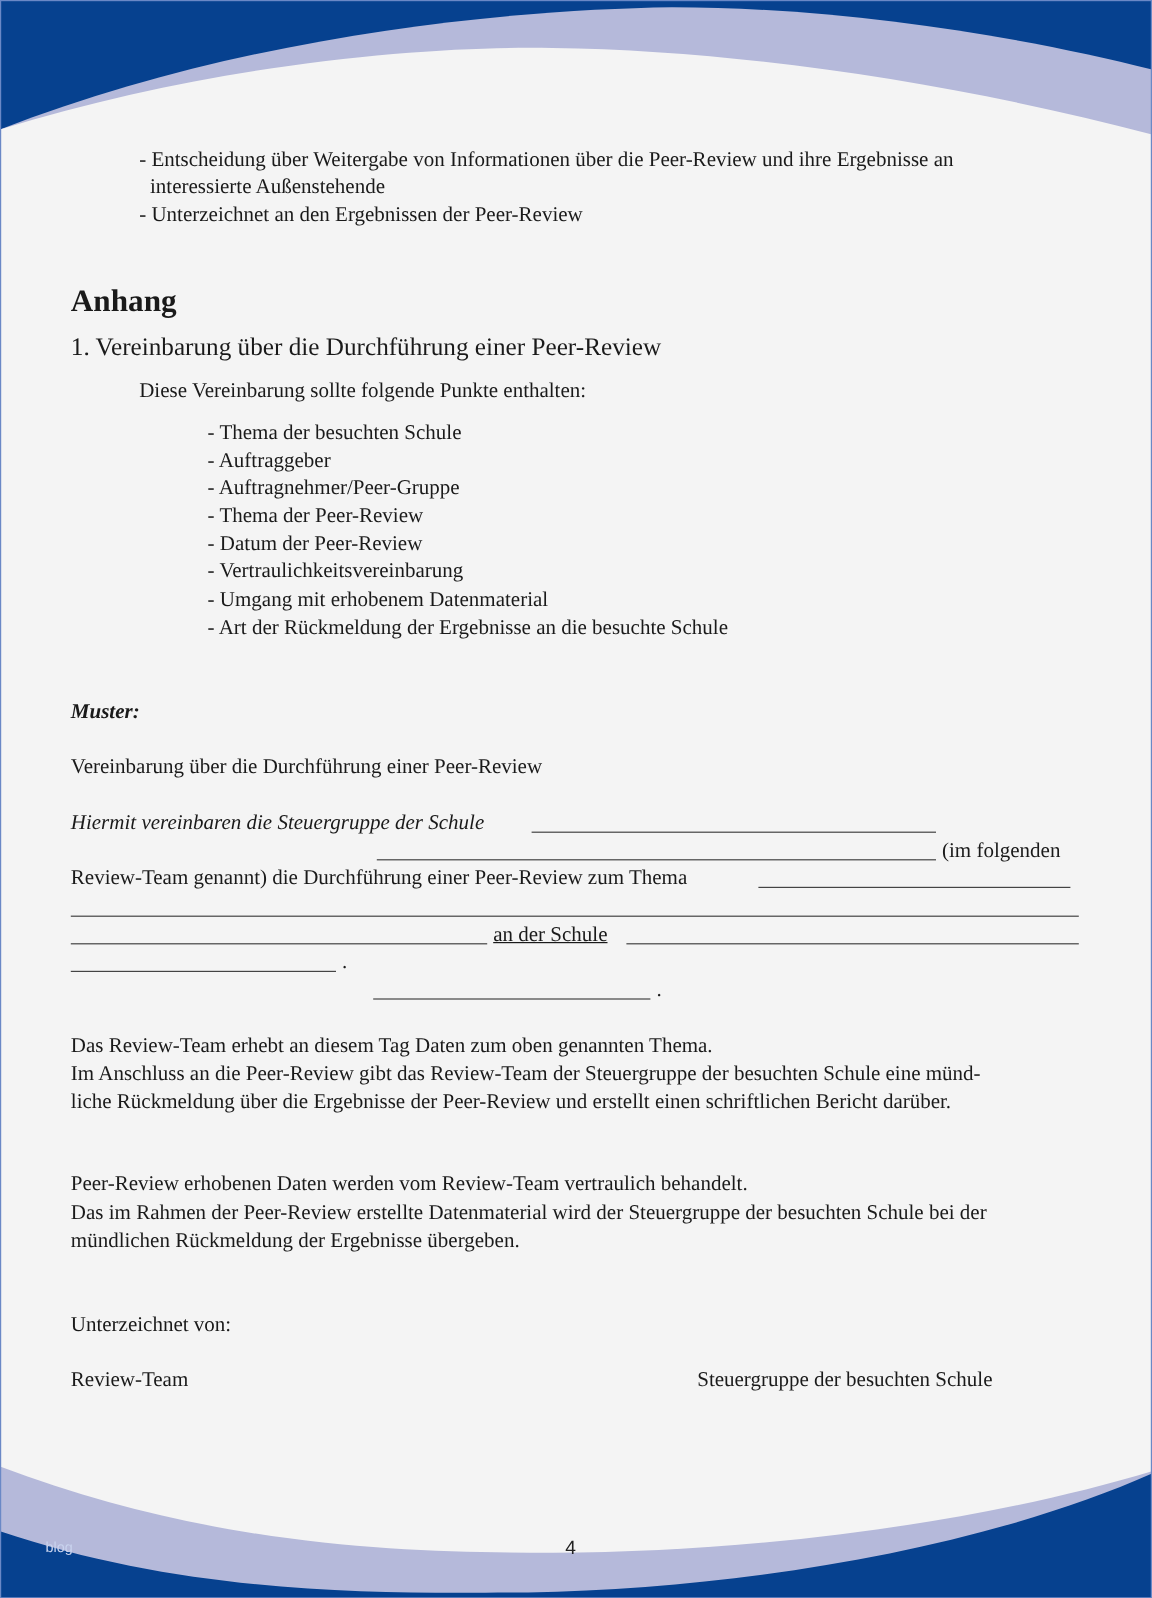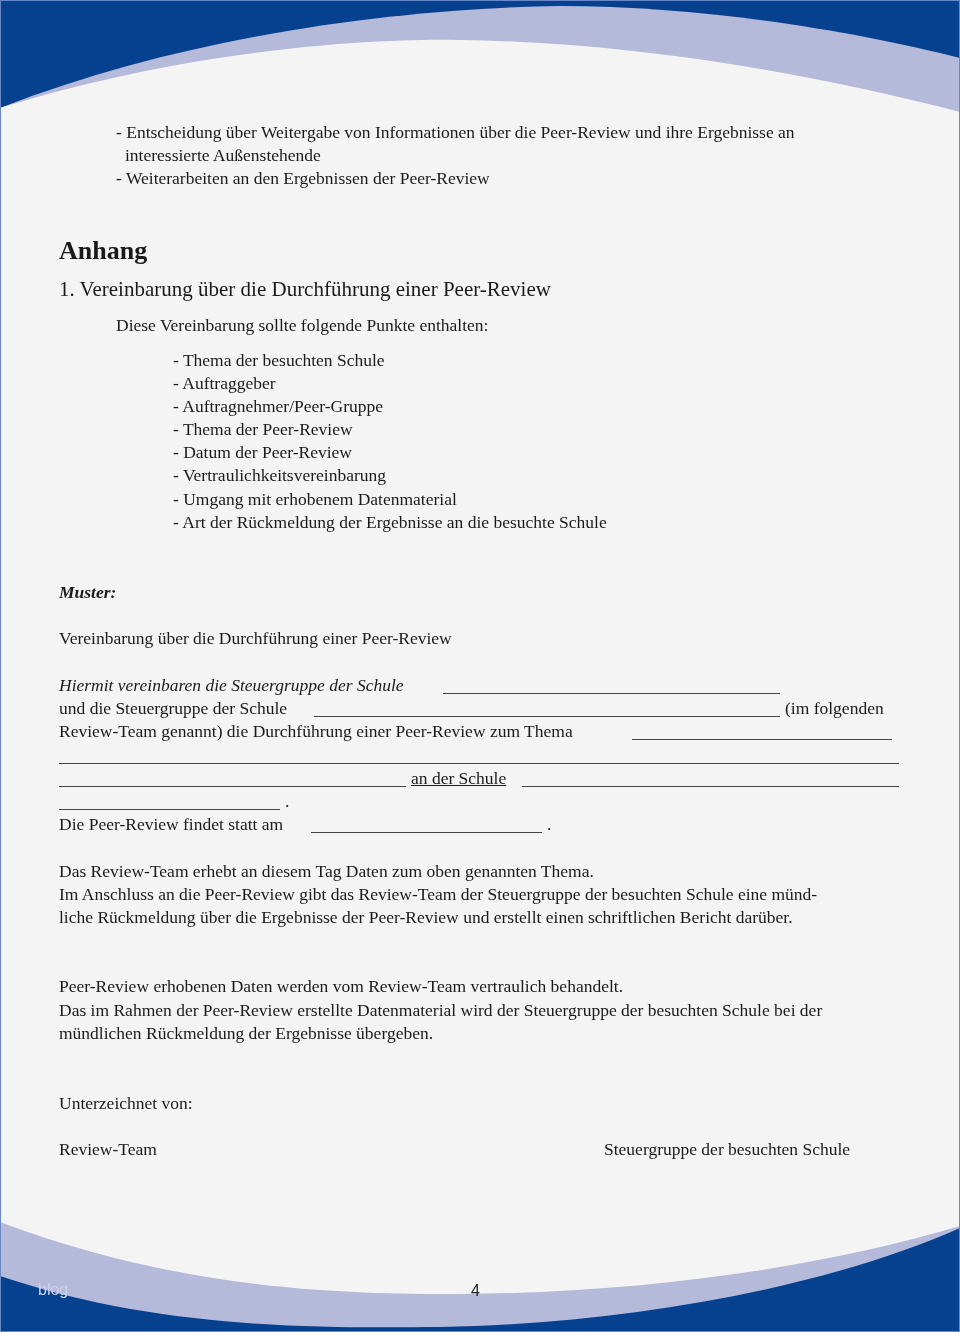--- a/index.html
+++ b/index.html
@@ -10,21 +10,21 @@
     color: #1a1a1a;
   }
   .deco { position: absolute; left: 0; top: 0; width: 960px; height: 1332px; z-index: 0; }
   .page { position: absolute; left: 0; top: 0; width: 960px; height: 1332px; z-index: 1; }
   .t { position: absolute; white-space: nowrap; font-size: 17.5px; line-height: 23px; }
   .h-anhang { font-weight: bold; font-size: 26px; }
   .h-section { font-size: 21px; }
   .muster { font-weight: bold; font-style: italic; font-size: 17.5px; }
   .bl { position: absolute; border-bottom: 1.2px solid #444; height: 0; }
   .pagenum { font-family: "Liberation Sans", sans-serif; font-size: 16px; color: #222; }
-  .blog { font-family: "Liberation Sans", sans-serif; font-size: 16px; color: #c9d3ee; }
+  .blog { font-family: "Liberation Sans", sans-serif; font-size: 12px; color: #c9d3ee; }
 </style>
 </head>
 <body>
 
 <svg class="deco" viewBox="0 0 960 1332" preserveAspectRatio="none">
 
   <rect x="0" y="0" width="960" height="120" fill="#06418f"></rect>
 
   <path d="M0,108 C200,30 420,8 560,6 C700,6 850,30 960,58 L960,120 L0,120 Z" fill="#b5b9da"></path>
 
@@ -36,68 +36,66 @@
 
   <path d="M0,1222 C180,1290 340,1294 460,1294 C640,1293 820,1268 960,1226 L960,1200 L0,1200 Z" fill="#f4f4f4"></path>
 
   <rect x="0.5" y="0.5" width="959" height="1331" fill="none" stroke="#6a88c6" stroke-width="1"></rect>
 </svg>
 
 <div class="page">
 
   <div class="t" style="left:116px; top:121px;">- Entscheidung über Weitergabe von Informationen über die Peer-Review und ihre Ergebnisse an</div>
   <div class="t" style="left:125px; top:144px;">interessierte Außenstehende</div>
-  <div class="t" style="left:116px; top:167px;">- Weiterarbeiten an den Ergebnissen der Peer-Review</div>
+  <div class="t" style="left:116px; top:167px;">- Unterzeichnet an den Ergebnissen der Peer-Review</div>
 
   <div class="t h-anhang" style="left:59px; top:239px;">Anhang</div>
   <div class="t h-section" style="left:59px; top:278px;">1. Vereinbarung über die Durchführung einer Peer-Review</div>
   <div class="t" style="left:116px; top:314px;">Diese Vereinbarung sollte folgende Punkte enthalten:</div>
 
   <div class="t" style="left:173px; top:349px;">- Thema der besuchten Schule</div>
   <div class="t" style="left:173px; top:372px;text-align:center;">- Auftraggeber</div>
   <div class="t" style="left:173px; top:395px;">- Auftragnehmer/Peer-Gruppe</div>
   <div class="t" style="left:173px; top:418px;">- Thema der Peer-Review</div>
   <div class="t" style="left:173px; top:441px;">- Datum der Peer-Review</div>
   <div class="t" style="left:173px; top:464px;">- Vertraulichkeitsvereinbarung</div>
   <div class="t" style="left:173px; top:488px;">- Umgang mit erhobenem Datenmaterial</div>
   <div class="t" style="left:173px; top:511px;">- Art der Rückmeldung der Ergebnisse an die besuchte Schule</div>
 
   <div class="t muster" style="left:59px; top:581px;text-align:right;">Muster:</div>
   <div class="t" style="left:59px; top:627px;">Vereinbarung über die Durchführung einer Peer-Review</div>
 
   <div class="t" style="left:59px; top:674px;font-style:italic;">Hiermit vereinbaren die Steuergruppe der Schule</div>
   <div class="bl" style="left:443px; top:693px; width:337px;"></div>
 
-  <div class="t" style="left:59px; top:697px;">und die Steuergruppe der Schule</div>
   <div class="bl" style="left:314px; top:716px; width:466px;"></div>
   <div class="t" style="left:785px; top:697px;">(im folgenden</div>
 
   <div class="t" style="left:59px; top:720px;">Review-Team genannt) die Durchführung einer Peer-Review zum Thema</div>
   <div class="bl" style="left:632px; top:739px; width:260px;"></div>
 
   <div class="bl" style="left:59px; top:763px; width:840px;"></div>
 
   <div class="bl" style="left:59px; top:786px; width:347px;"></div>
   <div class="t" style="left:411px; top:767px;text-decoration:underline;">an der Schule</div>
   <div class="bl" style="left:522px; top:786px; width:377px;"></div>
 
   <div class="bl" style="left:59px; top:809px; width:221px;"></div>
   <div class="t" style="left:285px; top:790px;">.</div>
 
-  <div class="t" style="left:59px; top:813px;">Die Peer-Review findet statt am</div>
   <div class="bl" style="left:311px; top:832px; width:231px;"></div>
   <div class="t" style="left:547px; top:813px;">.</div>
 
   <div class="t" style="left:59px; top:860px;">Das Review-Team erhebt an diesem Tag Daten zum oben genannten Thema.</div>
   <div class="t" style="left:59px; top:906px;">liche Rückmeldung über die Ergebnisse der Peer-Review und erstellt einen schriftlichen Bericht darüber.</div>
   <div class="t" style="left:59px; top:883px;">Im Anschluss an die Peer-Review gibt das Review-Team der Steuergruppe der besuchten Schule eine münd-</div>
 
   <div class="t" style="left:59px; top:975px;">Peer-Review erhobenen Daten werden vom Review-Team vertraulich behandelt.</div>
   <div class="t" style="left:59px; top:999px;">Das im Rahmen der Peer-Review erstellte Datenmaterial wird der Steuergruppe der besuchten Schule bei der</div>
   <div class="t" style="left:59px; top:1022px;">mündlichen Rückmeldung der Ergebnisse übergeben.</div>
 
   <div class="t" style="left:59px; top:1092px;">Unterzeichnet von:</div>
   <div class="t" style="left:59px; top:1138px;">Review-Team</div>
-  <div class="t" style="left:604px; top:1138px;">Steuergruppe der besuchten Schule</div>
+  <div class="t" style="left:581px; top:1138px;">Steuergruppe der besuchten Schule</div>
 
   <div class="t pagenum" style="left:471px; top:1279px;">4</div>
   <div class="t blog" style="left:38px; top:1278px;">blog</div>
 </div>
 
 </body></html>

